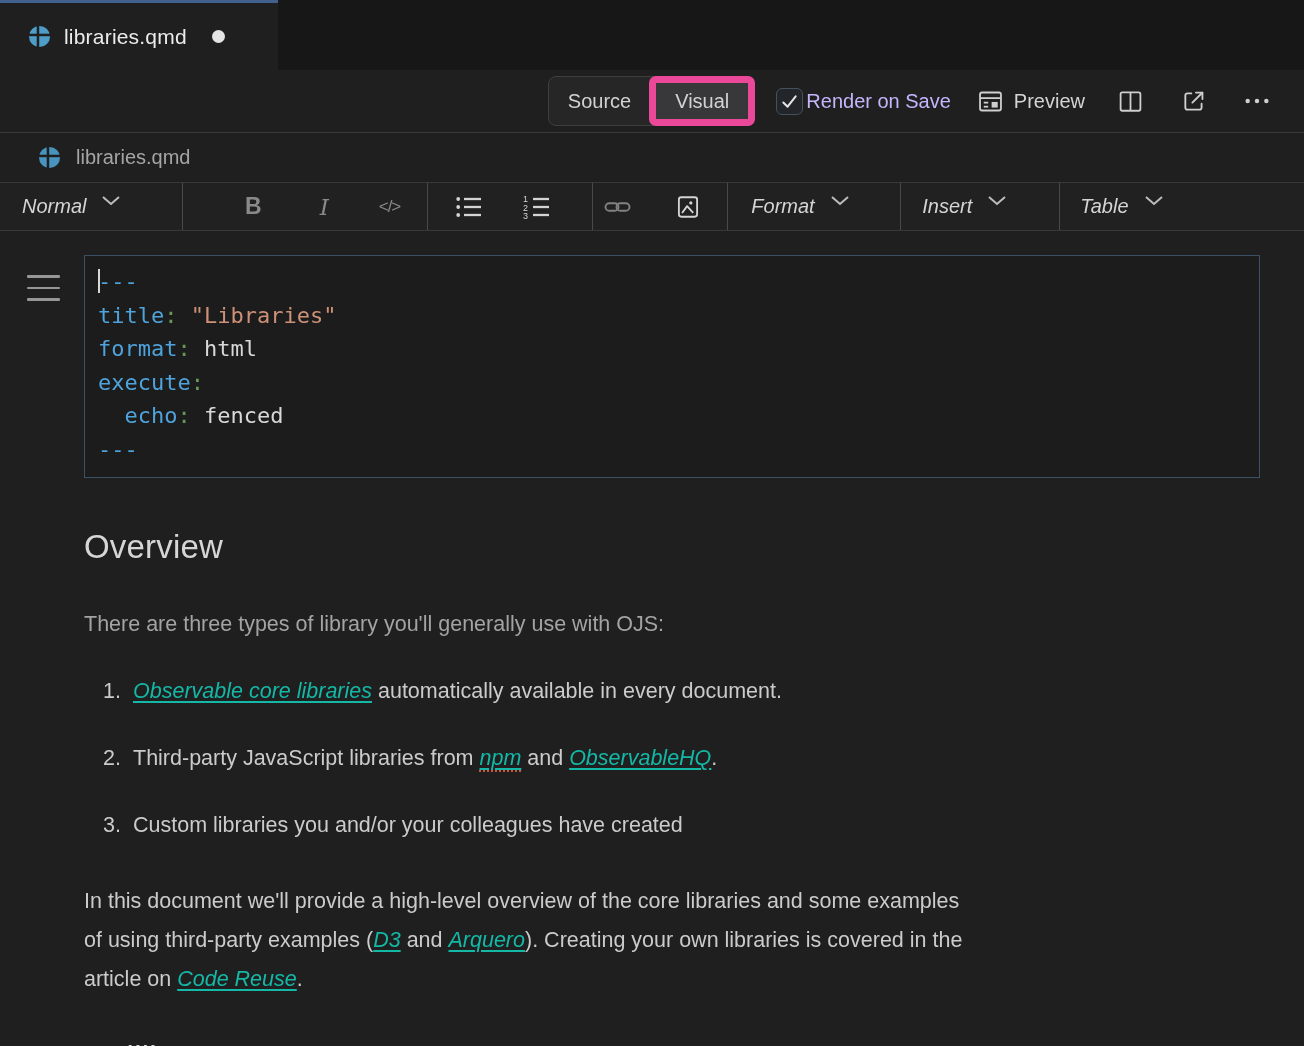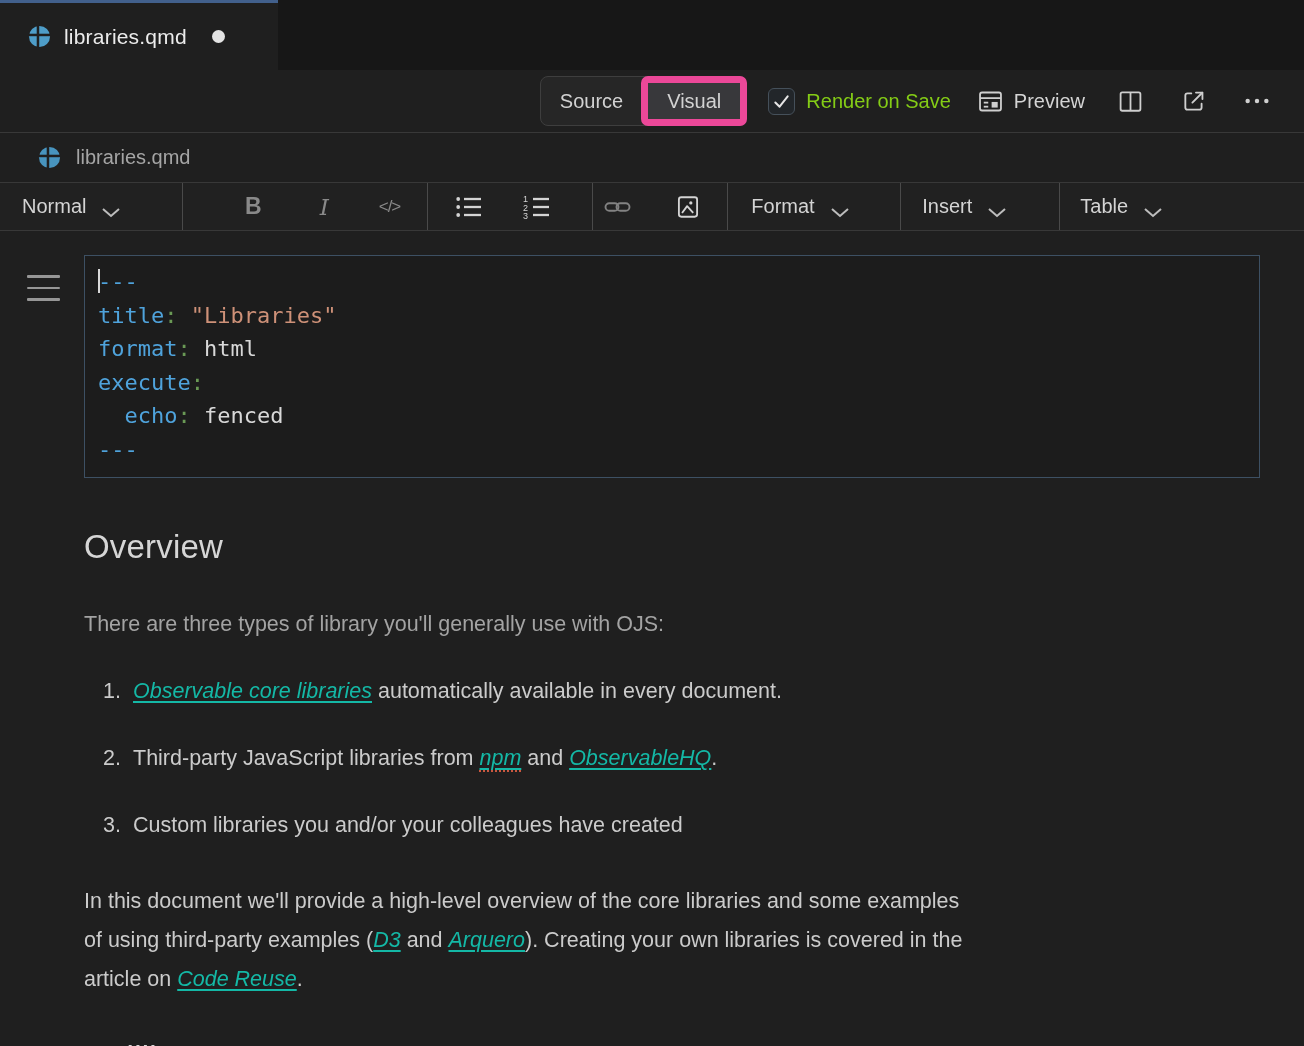--- a/index.html
+++ b/index.html
@@ -34,21 +34,21 @@
   }
   .mode-seg { display:flex; align-items:center; padding:0 19px; font-size:20px; color:#d2d2d2; cursor:default; }
   .mode-seg.active {
     background:#38383b; border:7px solid #ec4899; border-radius:7px; margin:-1px;
   }
   .checkbox {
     width:27px; height:27px; border:1.5px solid #45505a; border-radius:6px;
     margin-left:21px; display:flex; align-items:center; justify-content:center;
     background:#22262a;
   }
-  .chk-label { font-size:20px; color:#84cc16; margin-left:11px; }
+  .chk-label { font-size:20px; color:#c4b5fd; margin-left:3px; }
   .icon-btn { display:flex; align-items:center; justify-content:center; }
   .preview-btn { display:flex; align-items:center; margin-left:26px; gap:10px; }
   .preview-label { font-size:20px; color:#d4d4d4; }
   .split-btn { margin-left:32px; }
   .ext-btn { margin-left:37px; }
   .more-btn { margin-left:36px; }
 
   
   .crumb-row {
     height:50px; border-top:1px solid #383838;
@@ -56,21 +56,21 @@
     background:#1f1f1f;
   }
   .crumb-file { font-size:20px; color:#a5a5a5; }
 
   
   .fmt-toolbar {
     height:49px; border-top:1px solid #383838; border-bottom:1px solid #383838;
     display:flex; align-items:center; padding-left:22px; background:#212121;
   }
   .tb-sep { width:1px; height:47px; background:#4a4a4a; flex:none; }
-  .tb-menu { display:flex; align-items:flex-end; gap:15px; font-size:20px; color:#d4d4d4; }
+  .tb-menu { display:flex; align-items:flex-start; gap:15px; font-size:20px; color:#d4d4d4;font-style:italic; }
   .tb-b { font-weight:700; font-size:23px; color:#898989; }
   .tb-i { font-style:italic; font-family:"DejaVu Serif", serif; font-size:23px; color:#898989; }
   .tb-code { font-size:17px; color:#898989; letter-spacing:-1px; }
 
   
   .editor { position:relative; height:815px; padding:24px 60px 0 84px; background:#1f1f1f; }
   .hamburger { position:absolute; left:27px; top:44px; display:flex; flex-direction:column; gap:9px; }
   .hamburger span { display:block; width:33px; height:2.5px; background:#969696; border-radius:1px; }
 
   .yaml-block {

